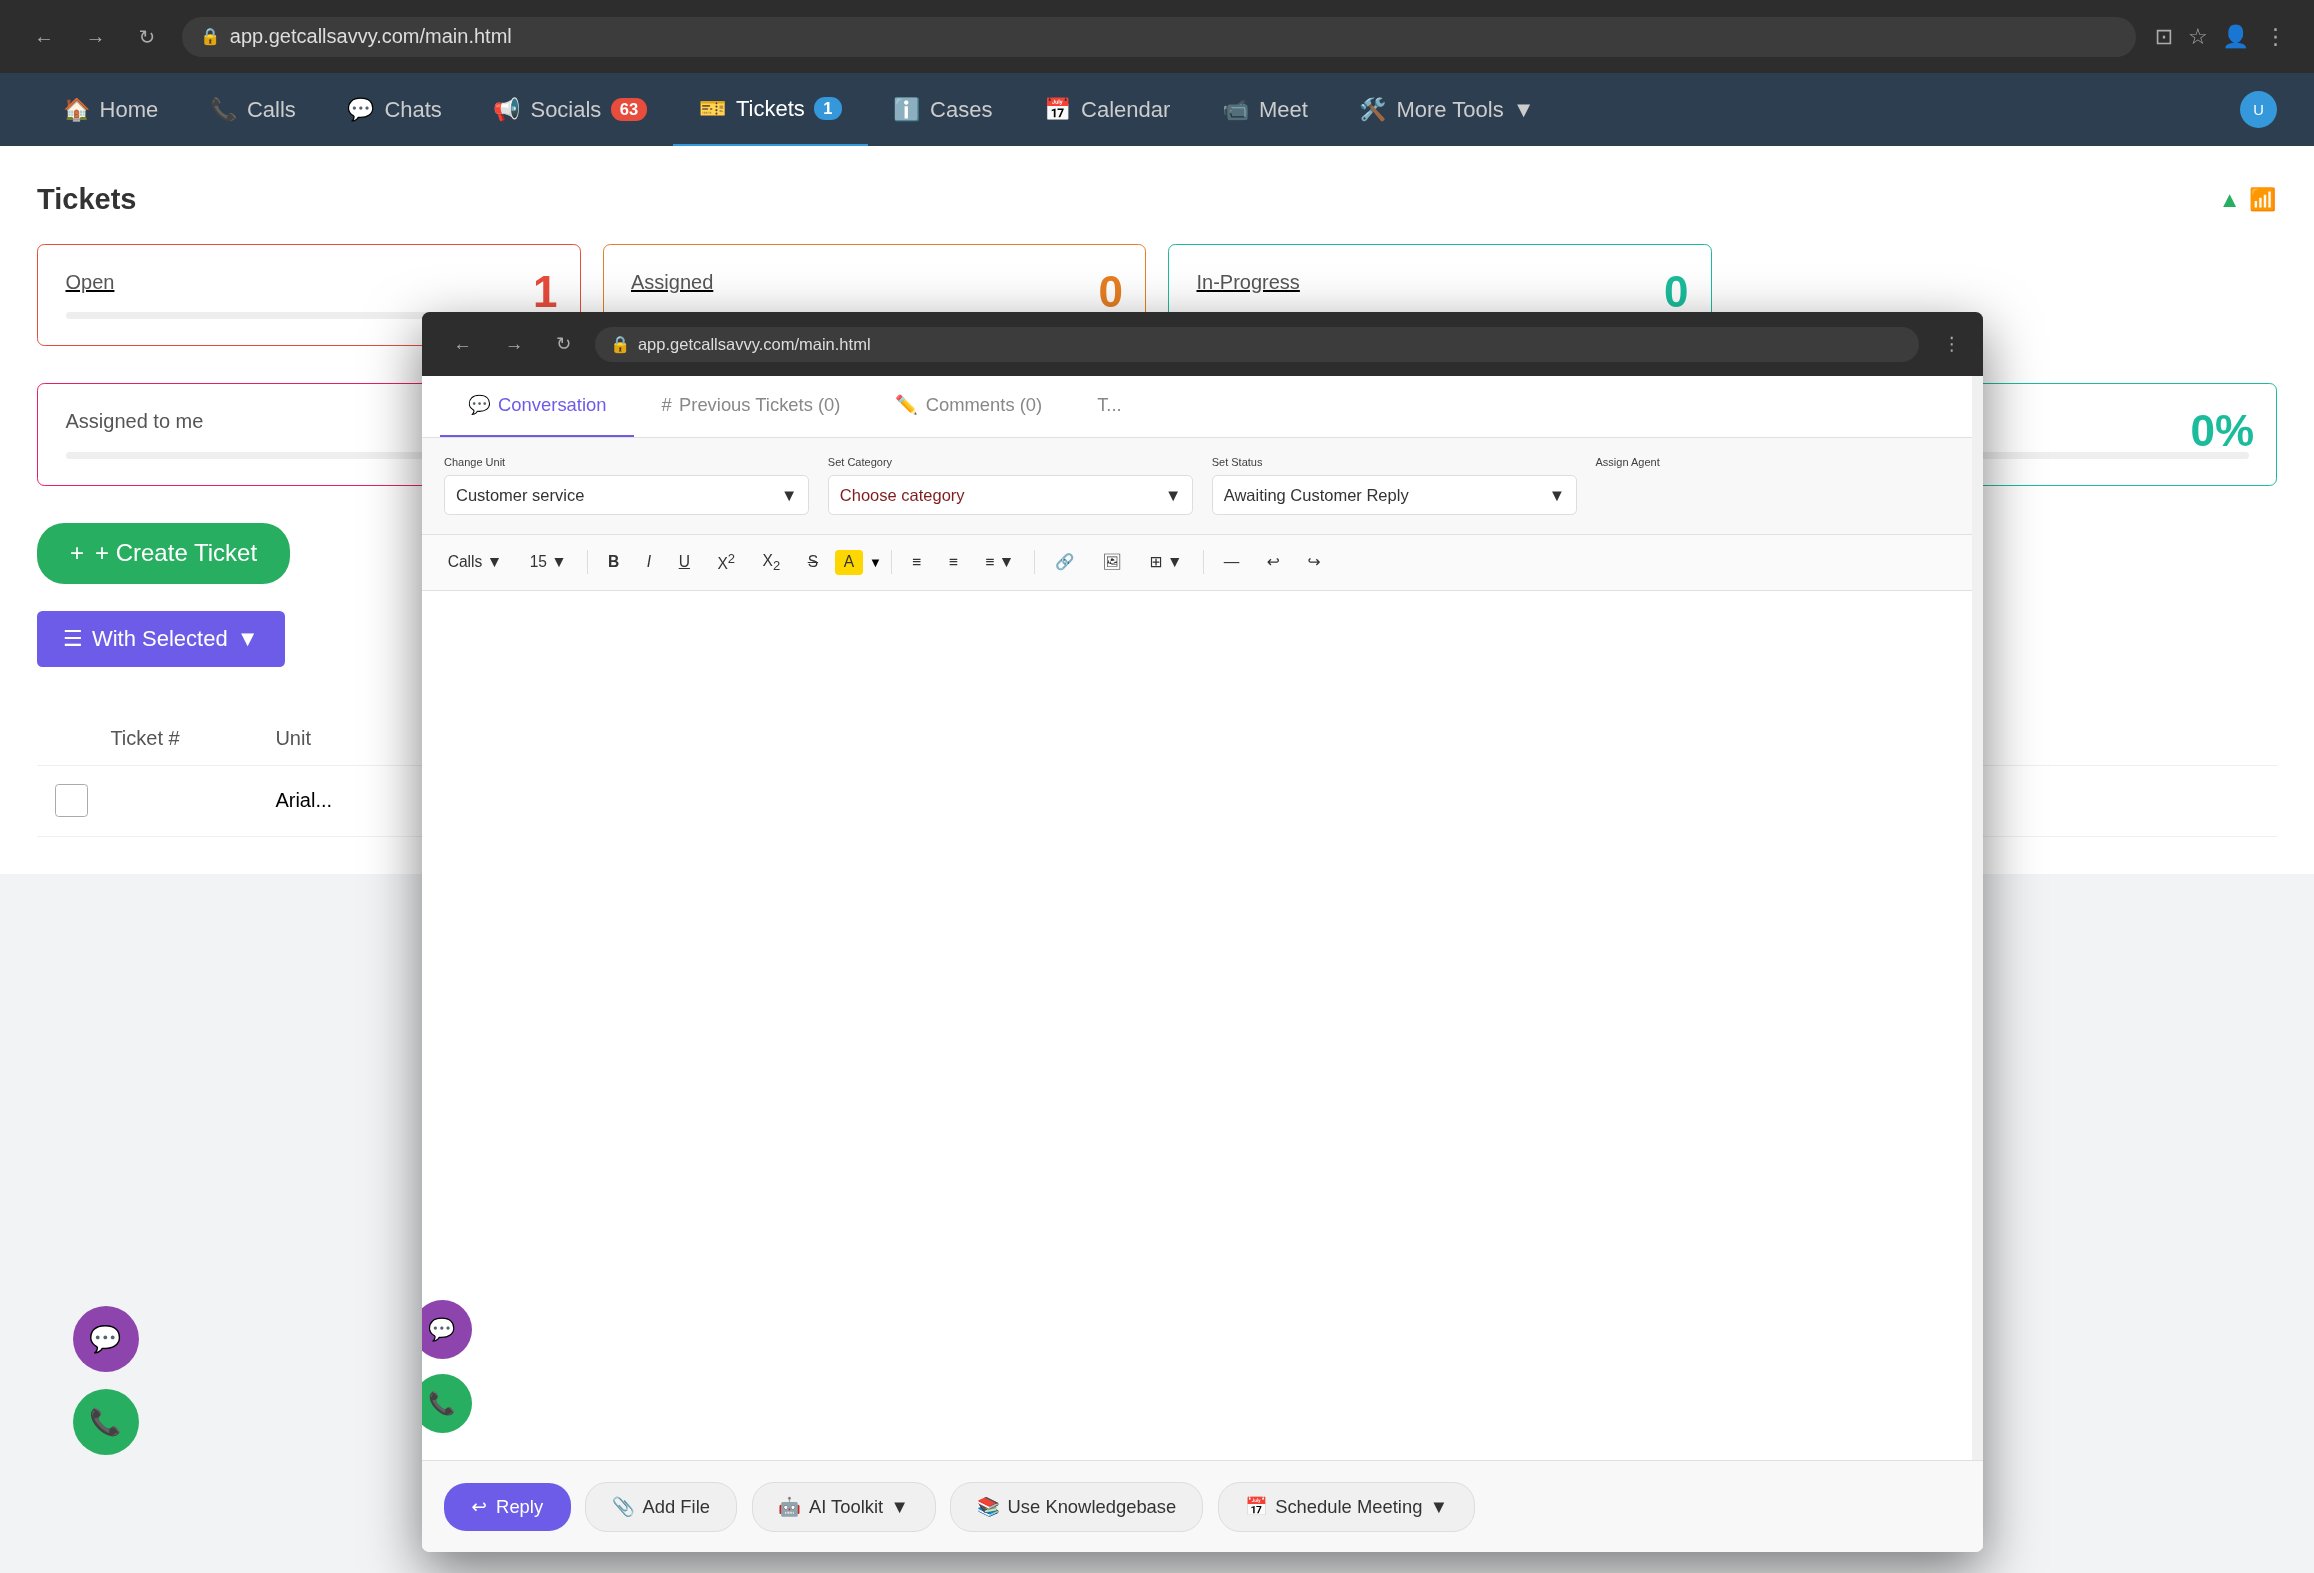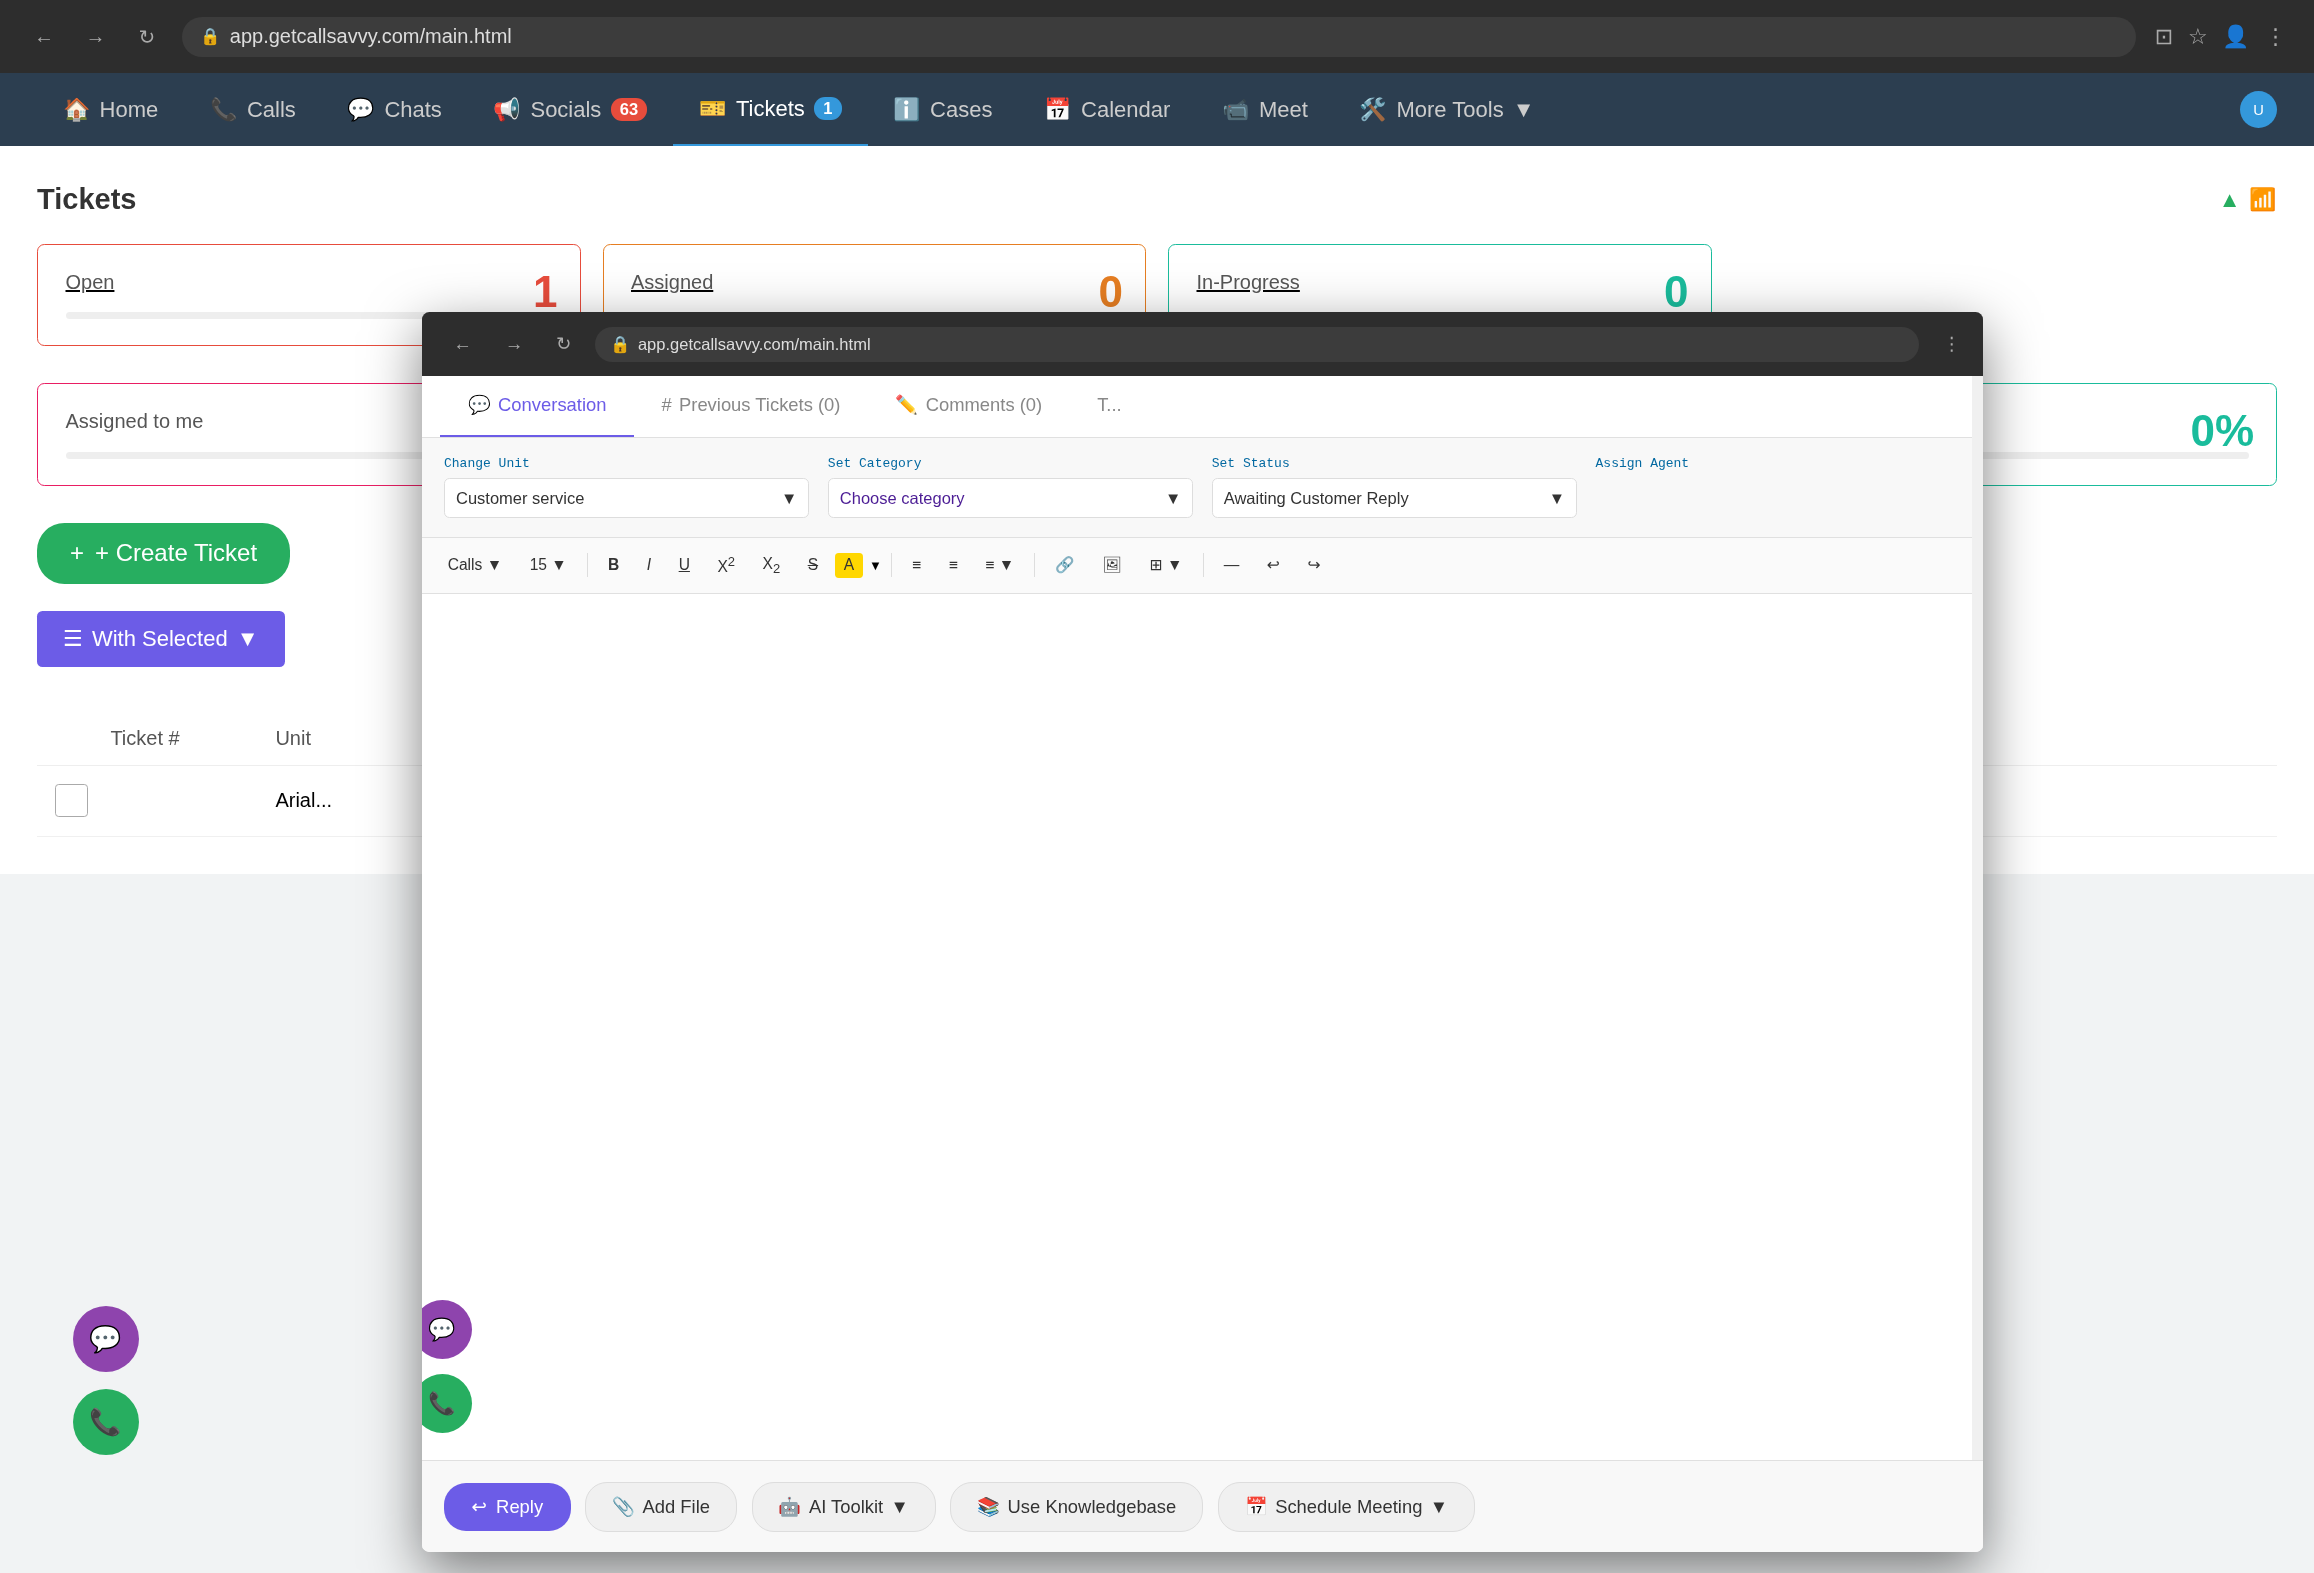--- a/index.html
+++ b/index.html
@@ -339,24 +339,23 @@
       display: grid;
       grid-template-columns: repeat(4, 1fr);
       gap: 18.4px;
       padding: 18.4px 22px;
       background: #f8f8f8;
       border-bottom: 0.9px solid #e0e0e0;
     }
 
     .control-group label {
       display: block;
-      font-size: 13px;
-      color: #0369a1;
+      font-size: 11px;
+      color: #404040;
       margin-bottom: 7.3px;
-      font-family: Liberation Mono, monospace;
     }
 
     .control-select {
       width: 100%;
       height: 40px;
       border: 0.9px solid #ddd;
       border-radius: 5.5px;
       padding: 0 11px;
       font-size: 16.5px;
       color: #333;
@@ -712,21 +711,21 @@
     <div class="control-group">
       <label>Change Unit</label>
       <div class="control-select">
         <span>Customer service</span>
         <span>▼</span>
       </div>
     </div>
     <div class="control-group">
       <label>Set Category</label>
       <div class="control-select">
-        <span style="color:#4c1d95">Choose category</span>
+        <span style="color:#7f1d1d">Choose category</span>
         <span>▼</span>
       </div>
     </div>
     <div class="control-group">
       <label>Set Status</label>
       <div class="control-select">
         <span>Awaiting Customer Reply</span>
         <span>▼</span>
       </div>
     </div>

